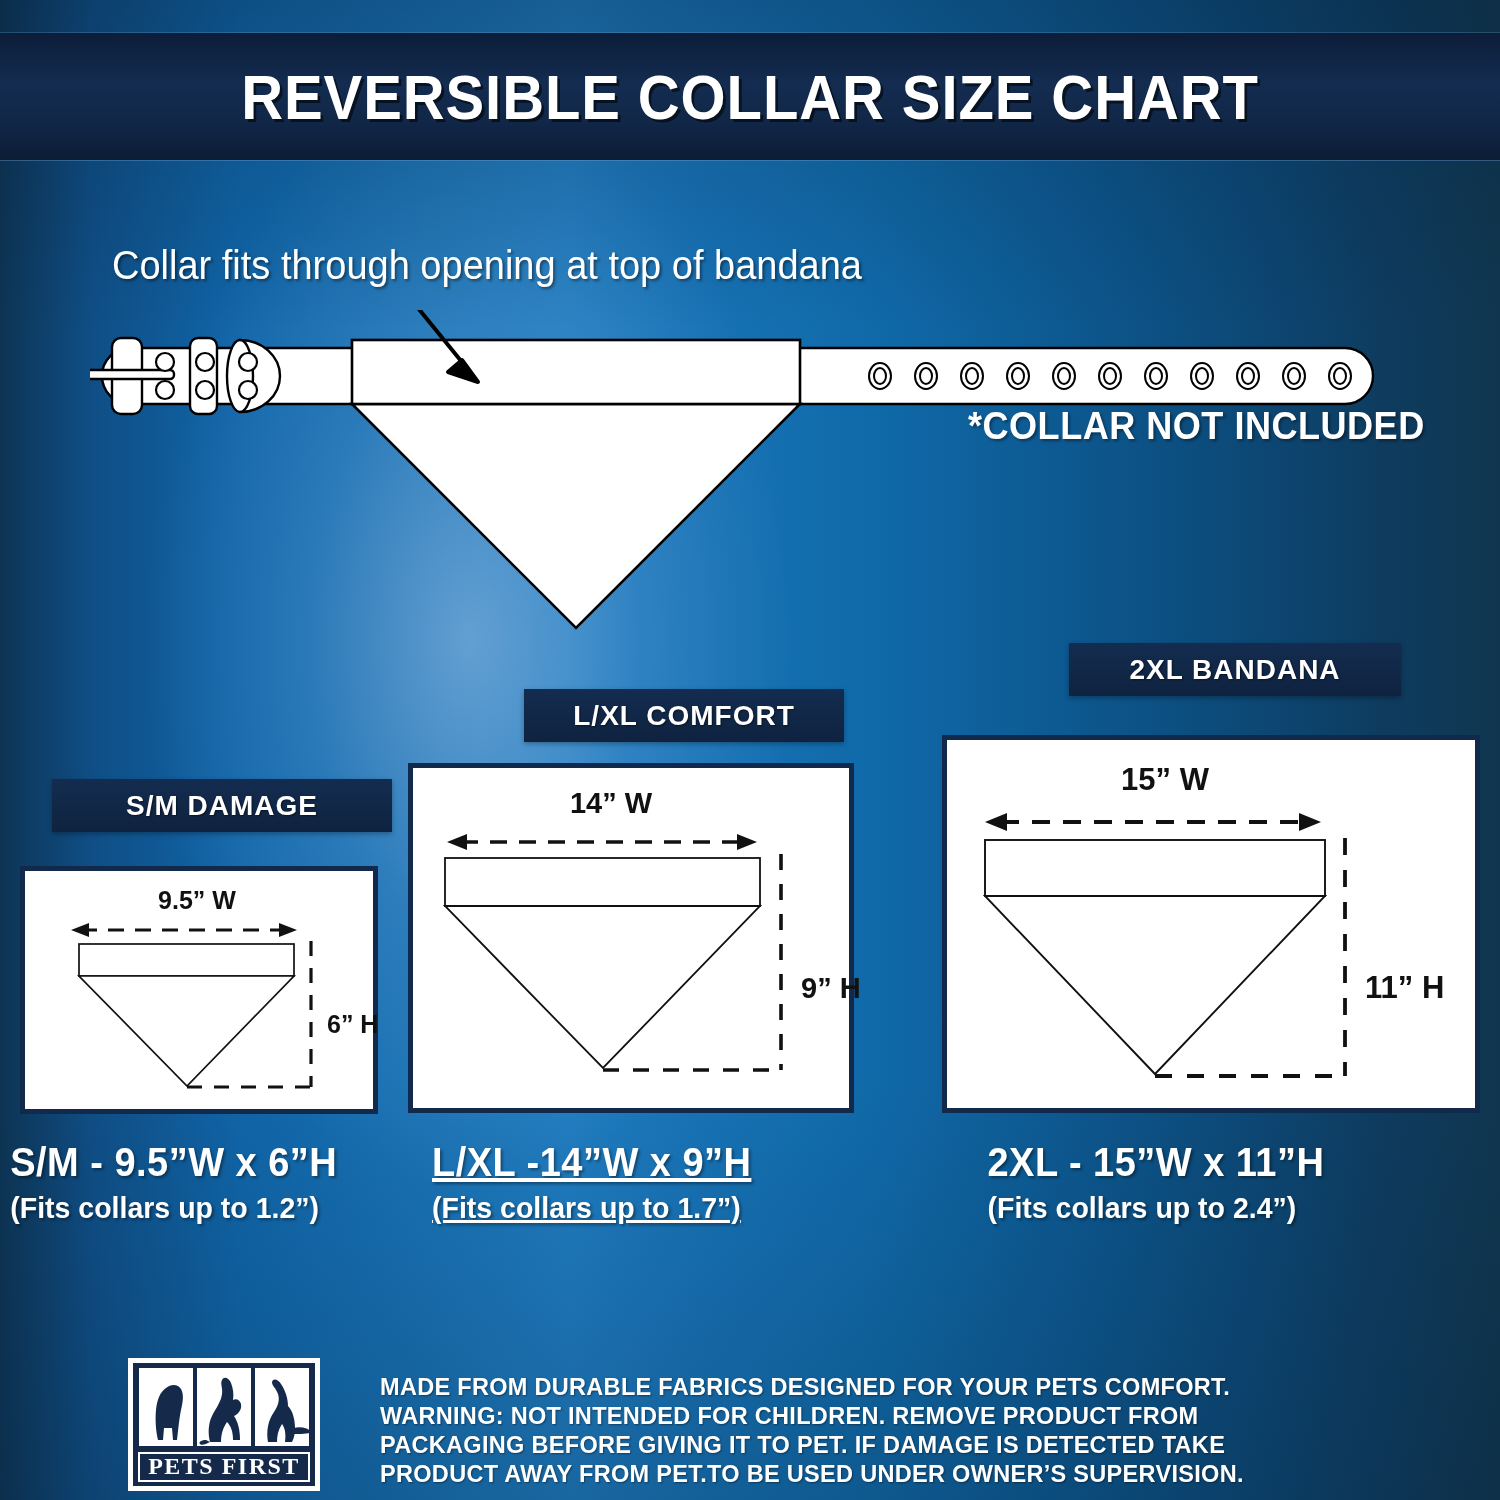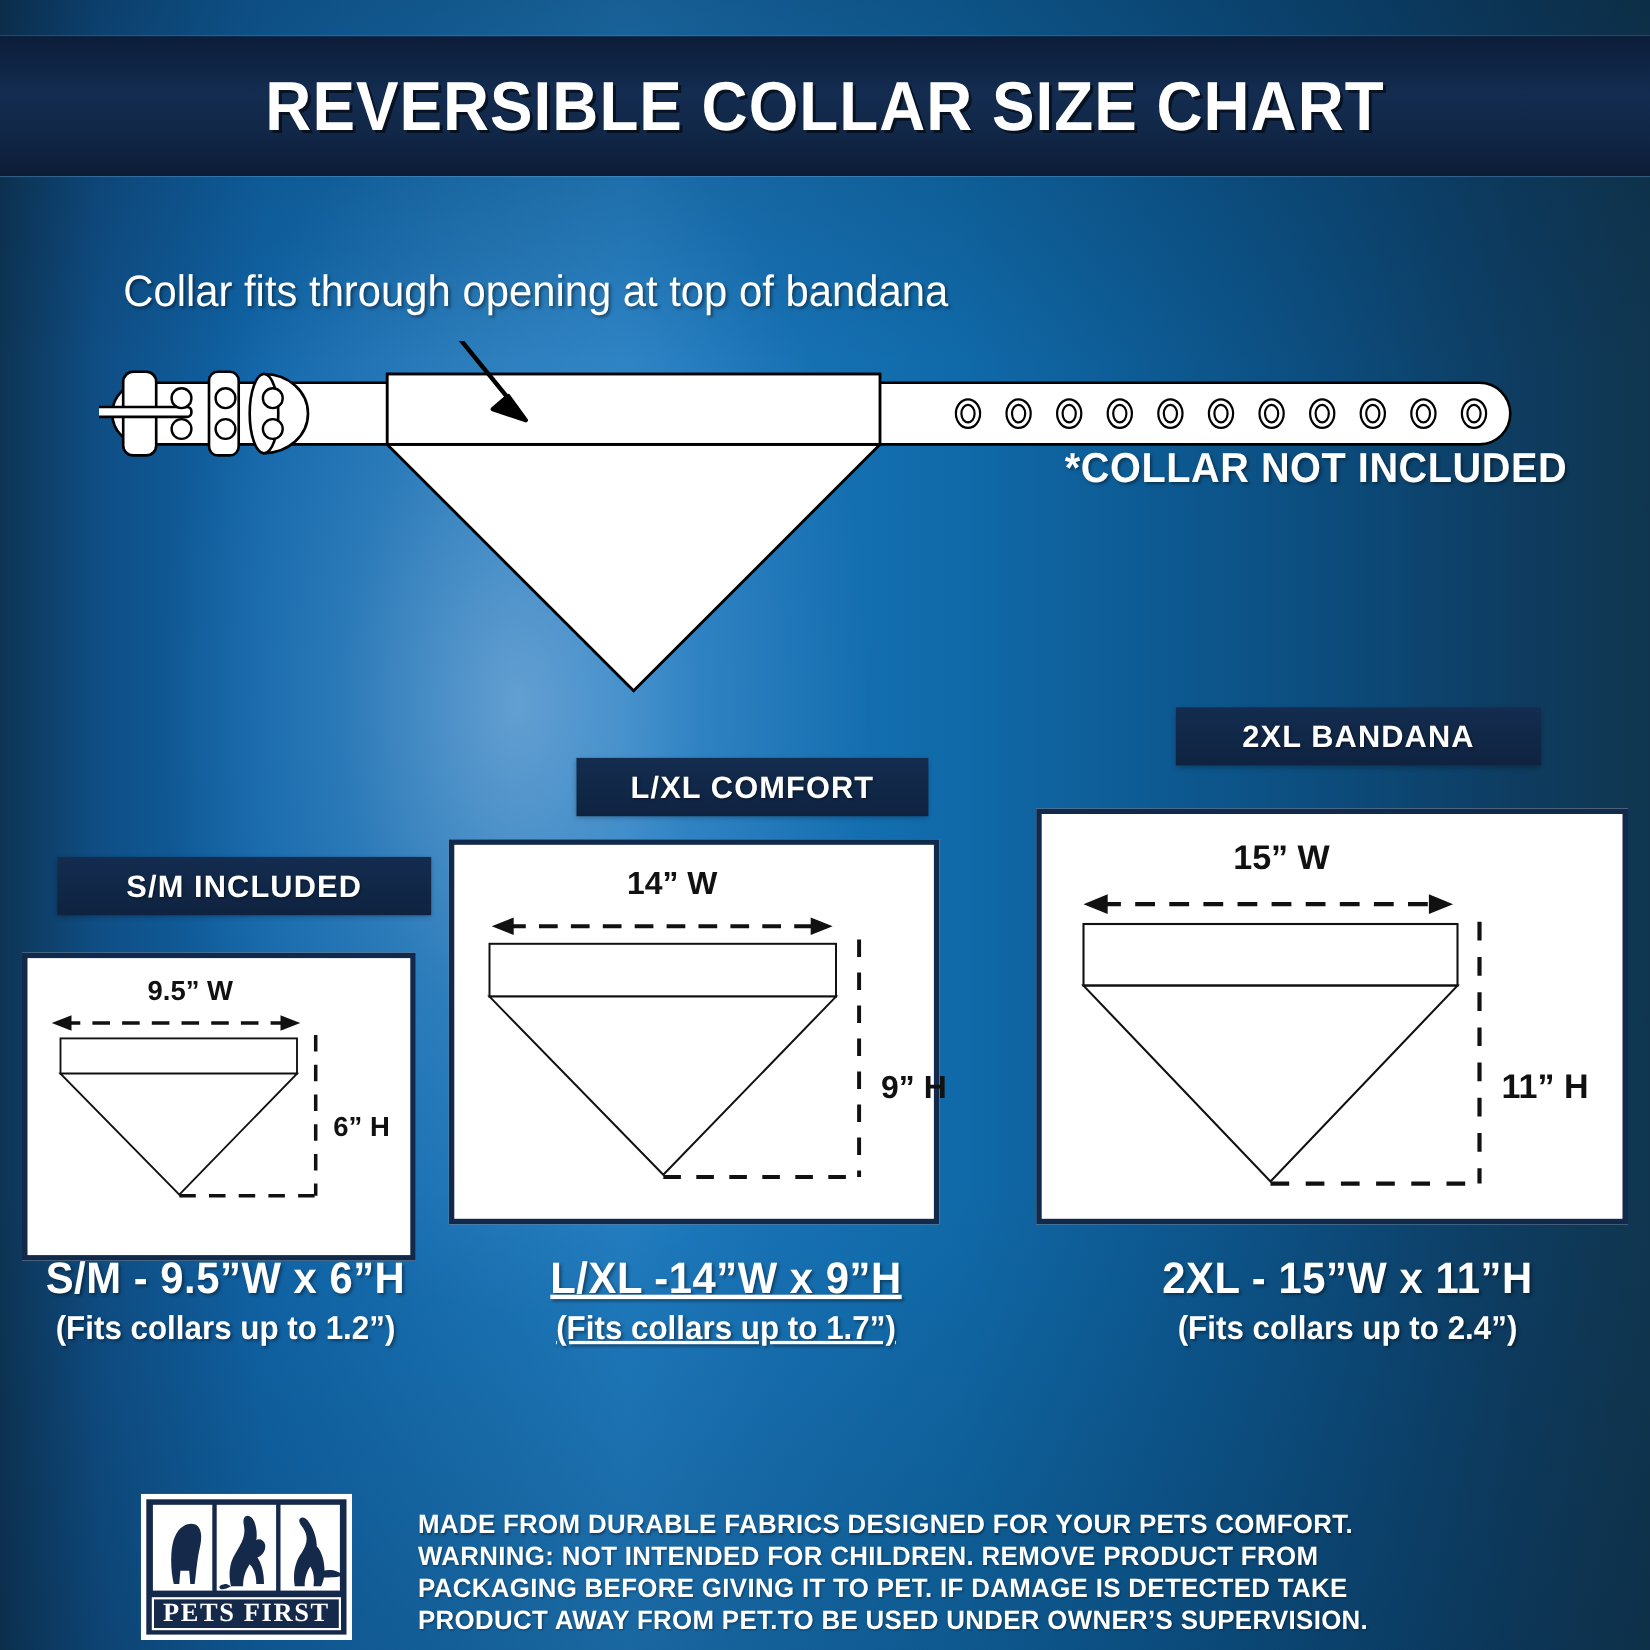--- a/index.html
+++ b/index.html
@@ -84,21 +84,21 @@
     text-shadow:1px 1px 2px rgba(0,0,0,.5);
     box-shadow:0 2px 5px rgba(0,0,0,.3);
     margin-left:24px;
   }
   .panel {
     position:absolute;
     background:#fff;
     border:5px solid #11294a;
   }
   .sizecap {
-    position:absolute; text-align:center; color:#fff;
+    position:absolute; text-align:left; color:#fff;
     font-family:"Liberation Sans Narrow","Liberation Sans",sans-serif;
     text-shadow:2px 2px 3px rgba(0,0,0,.4);
   }
   .sizecap .l1 { font-size:40px; font-weight:bold; letter-spacing:.5px; transform:scaleX(.95); display:block;}
   .sizecap .l2 { font-size:30px; font-weight:bold; margin-top:6px; display:block; transform:scaleX(.95);}
 
   
   #logo { position:absolute; left:128px; top:1358px; width:192px; height:133px; }
   #footer-text {
     position:absolute; left:380px; top:1372px; width:1010px;
@@ -196,23 +196,23 @@
 
   <g>
     <line x1="315" y1="-18" x2="380" y2="62" stroke="#000" stroke-width="4"></line>
     <path d="M388 72 L358 62 L372 50 Z" fill="#000" stroke="#000" stroke-width="4" stroke-linejoin="round"></path>
   </g>
 </svg>
 
 <div id="not-included">*COLLAR NOT INCLUDED</div>
 
 <div class="badge" style="left:28px; top:779px; width:340px; height:53px;">
-  <span>S/M INCLUDED</span>
-</div>
-<div class="panel" style="left:20px; top:866px; width:358px; height:280px;">
+  <span>S/M DAMAGE</span>
+</div>
+<div class="panel" style="left:20px; top:866px; width:358px; height:248px;padding-left:24px;">
   <svg width="348" height="238" viewBox="0 0 348 238">
     <text x="148" y="38" font-family="Liberation Sans, sans-serif" font-size="25" font-weight="bold" text-anchor="middle" fill="#111" id="sm-w">9.5” W</text>
     <g stroke="#111" stroke-width="3.2" fill="none">
       <line x1="32" y1="59" x2="238" y2="59" stroke-dasharray="16 11"></line>
     </g>
     <path d="M22 59 L40 52 L40 66 Z" fill="#111"></path>
     <path d="M248 59 L230 52 L230 66 Z" fill="#111"></path>
     <rect x="30" y="73" width="215" height="32" fill="#fff" stroke="#111" stroke-width="1.7"></rect>
     <path d="M30 105 L245 105 L138 215 Z" fill="#fff" stroke="#111" stroke-width="1.7"></path>
     <line x1="262" y1="70" x2="262" y2="216" stroke="#111" stroke-width="3.2" stroke-dasharray="15 12"></line>

